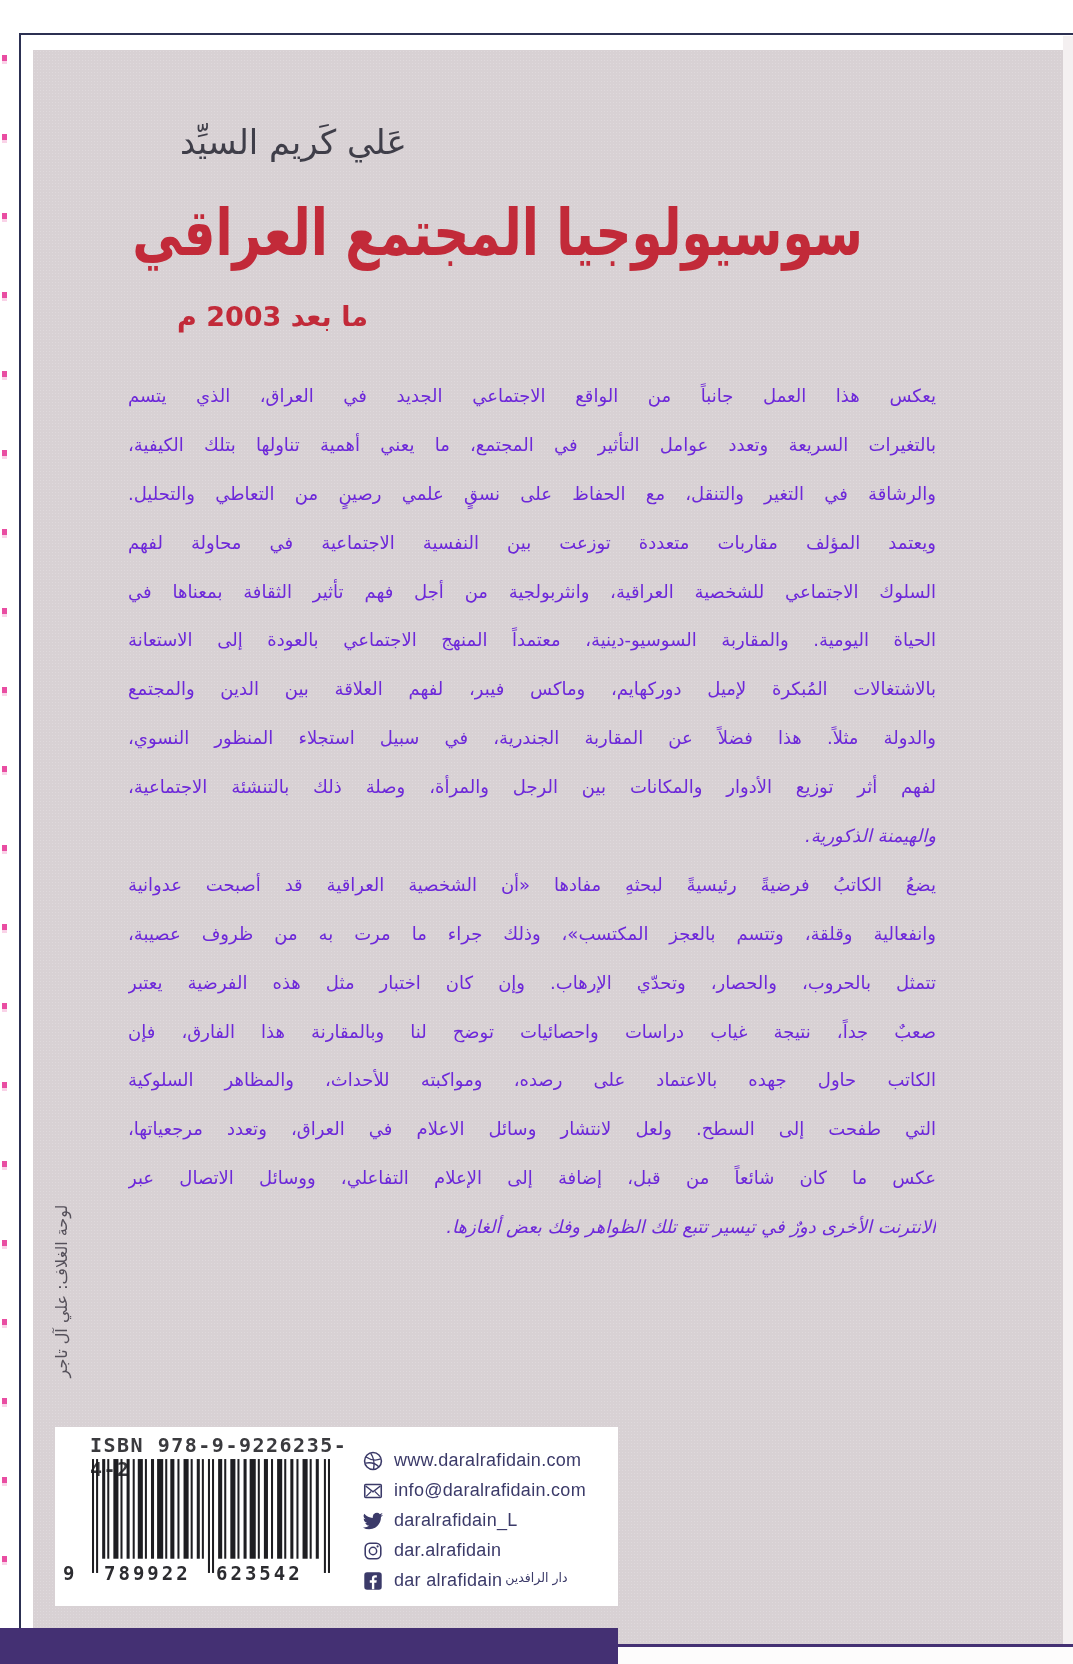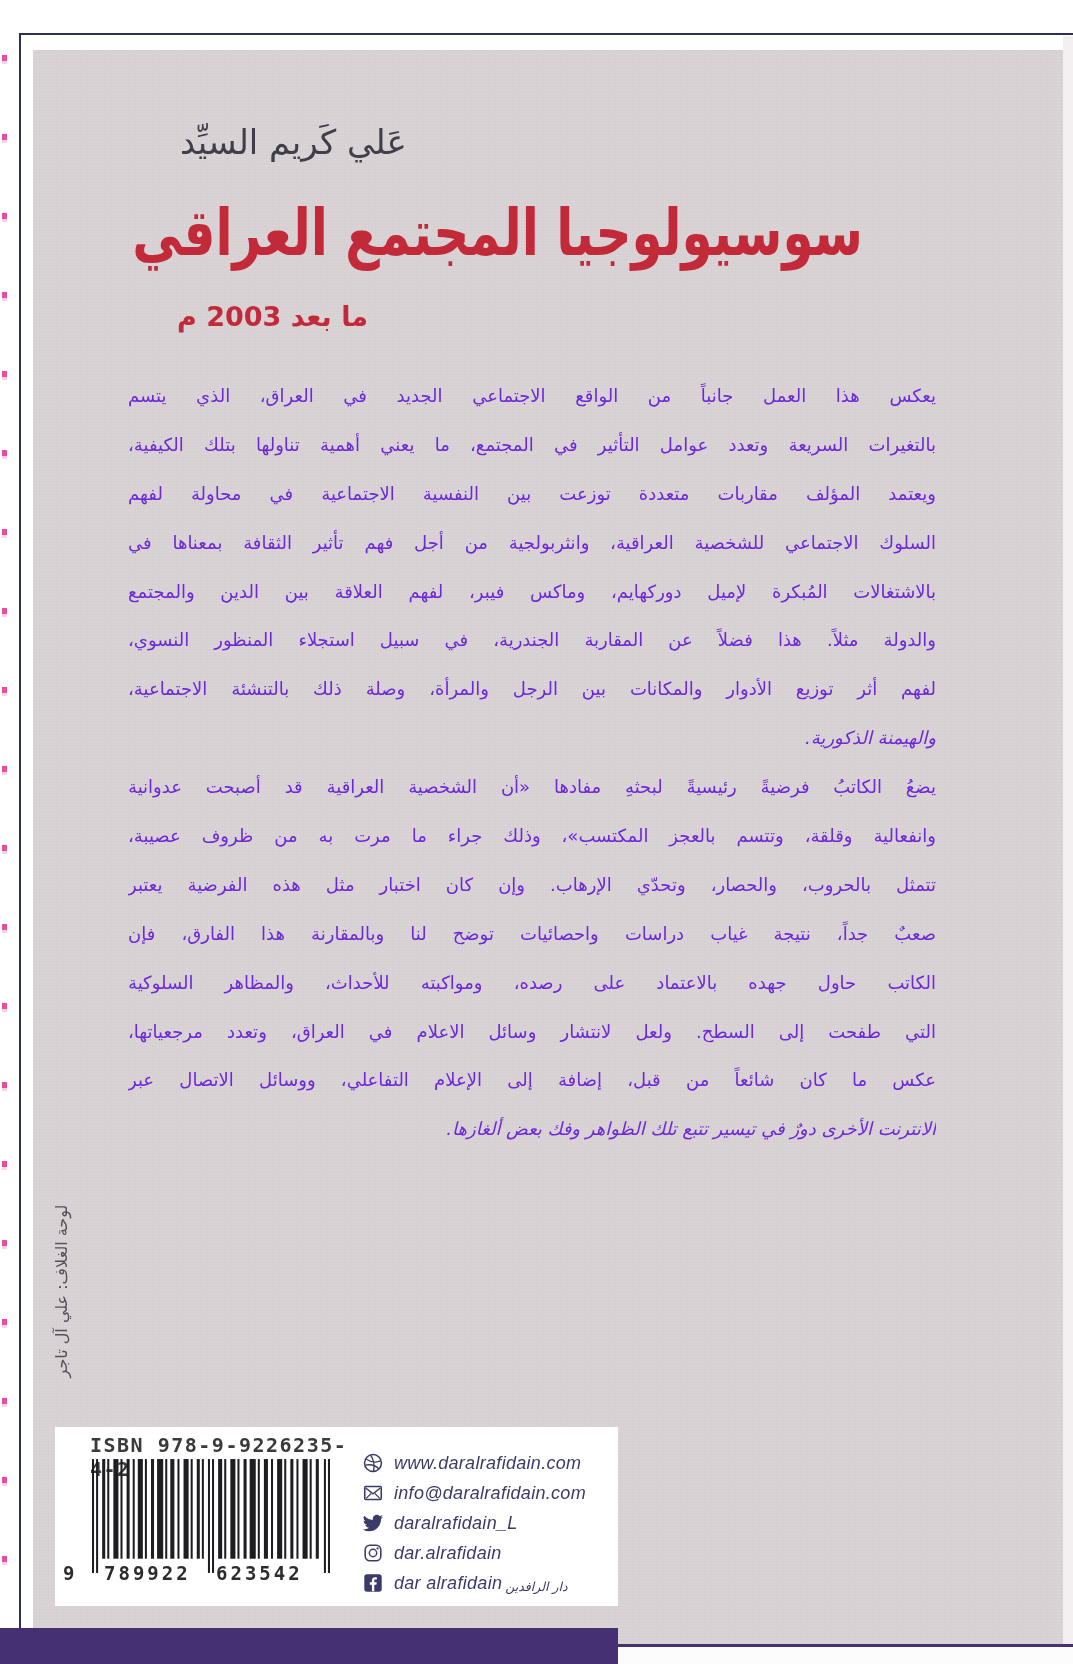--- a/index.html
+++ b/index.html
@@ -70,21 +70,21 @@
     font-family:"DejaVu Sans Mono",monospace;
     font-size:19px;letter-spacing:3px;color:#2c2c30;font-weight:bold;
   }
   .bd-lead{left:63px;}
   .bd-left{left:104px;}
   .bd-right{left:216px;}
   .contacts{
     position:absolute;left:362px;top:1450px;width:252px;
     color:#3b3a69;
   }
-  .crow{display:flex;align-items:flex-end;height:24px;margin-bottom:6px;font-style:italic;}
+  .crow{display:flex;align-items:flex-start;height:24px;margin-bottom:6px;}
   .cicon{width:22px;height:22px;flex:0 0 22px;margin-right:10px;color:#3b3a69;}
   .cicon svg{width:22px;height:22px;display:block;}
   .clabel{
     font-family:"Liberation Sans",sans-serif;
     font-size:18px;letter-spacing:.3px;white-space:nowrap;
   }
   .clabel-ar{
     font-family:"DejaVu Sans",sans-serif;
     font-size:12.5px;margin-left:3px;direction:rtl;white-space:nowrap;
   }
@@ -102,22 +102,24 @@
 <div class="cover-bg"></div>
 <div class="right-paper"></div>
 
 <div class="author">عَلي كَريم السيِّد</div>
 <div class="title">سوسيولوجيا المجتمع العراقي</div>
 <div class="subtitle">ما بعد 2003 م</div>
 
 <div class="desc">
   <div class="bline">يعكس هذا العمل جانباً من الواقع الاجتماعي الجديد في العراق، الذي يتسم</div>
   <div class="bline">بالتغيرات السريعة وتعدد عوامل التأثير في المجتمع، ما يعني أهمية تناولها بتلك الكيفية،</div>
+  <div class="bline">والرشاقة في التغير والتنقل، مع الحفاظ على نسقٍ علمي رصينٍ من التعاطي والتحليل.</div>
   <div class="bline">ويعتمد المؤلف مقاربات متعددة توزعت بين النفسية الاجتماعية في محاولة لفهم</div>
   <div class="bline">السلوك الاجتماعي للشخصية العراقية، وانثربولجية من أجل فهم تأثير الثقافة بمعناها في</div>
+  <div class="bline">الحياة اليومية. والمقاربة السوسيو-دينية، معتمداً المنهج الاجتماعي بالعودة إلى الاستعانة</div>
   <div class="bline">بالاشتغالات المُبكرة لإميل دوركهايم، وماكس فيبر، لفهم العلاقة بين الدين والمجتمع</div>
   <div class="bline">والدولة مثلاً. هذا فضلاً عن المقاربة الجندرية، في سبيل استجلاء المنظور النسوي،</div>
   <div class="bline">لفهم أثر توزيع الأدوار والمكانات بين الرجل والمرأة، وصلة ذلك بالتنشئة الاجتماعية،</div>
   <div class="bline pend">والهيمنة الذكورية.</div>
   <div class="bline">يضعُ الكاتبُ فرضيةً رئيسيةً لبحثهِ مفادها «أن الشخصية العراقية قد أصبحت عدوانية</div>
   <div class="bline">وانفعالية وقلقة، وتتسم بالعجز المكتسب»، وذلك جراء ما مرت به من ظروف عصيبة،</div>
   <div class="bline">تتمثل بالحروب، والحصار، وتحدّي الإرهاب. وإن كان اختبار مثل هذه الفرضية يعتبر</div>
   <div class="bline">صعبٌ جداً، نتيجة غياب دراسات واحصائيات توضح لنا وبالمقارنة هذا الفارق، فإن</div>
   <div class="bline">الكاتب حاول جهده بالاعتماد على رصده، ومواكبته للأحداث، والمظاهر السلوكية</div>
   <div class="bline">التي طفحت إلى السطح. ولعل لانتشار وسائل الاعلام في العراق، وتعدد مرجعياتها،</div>

